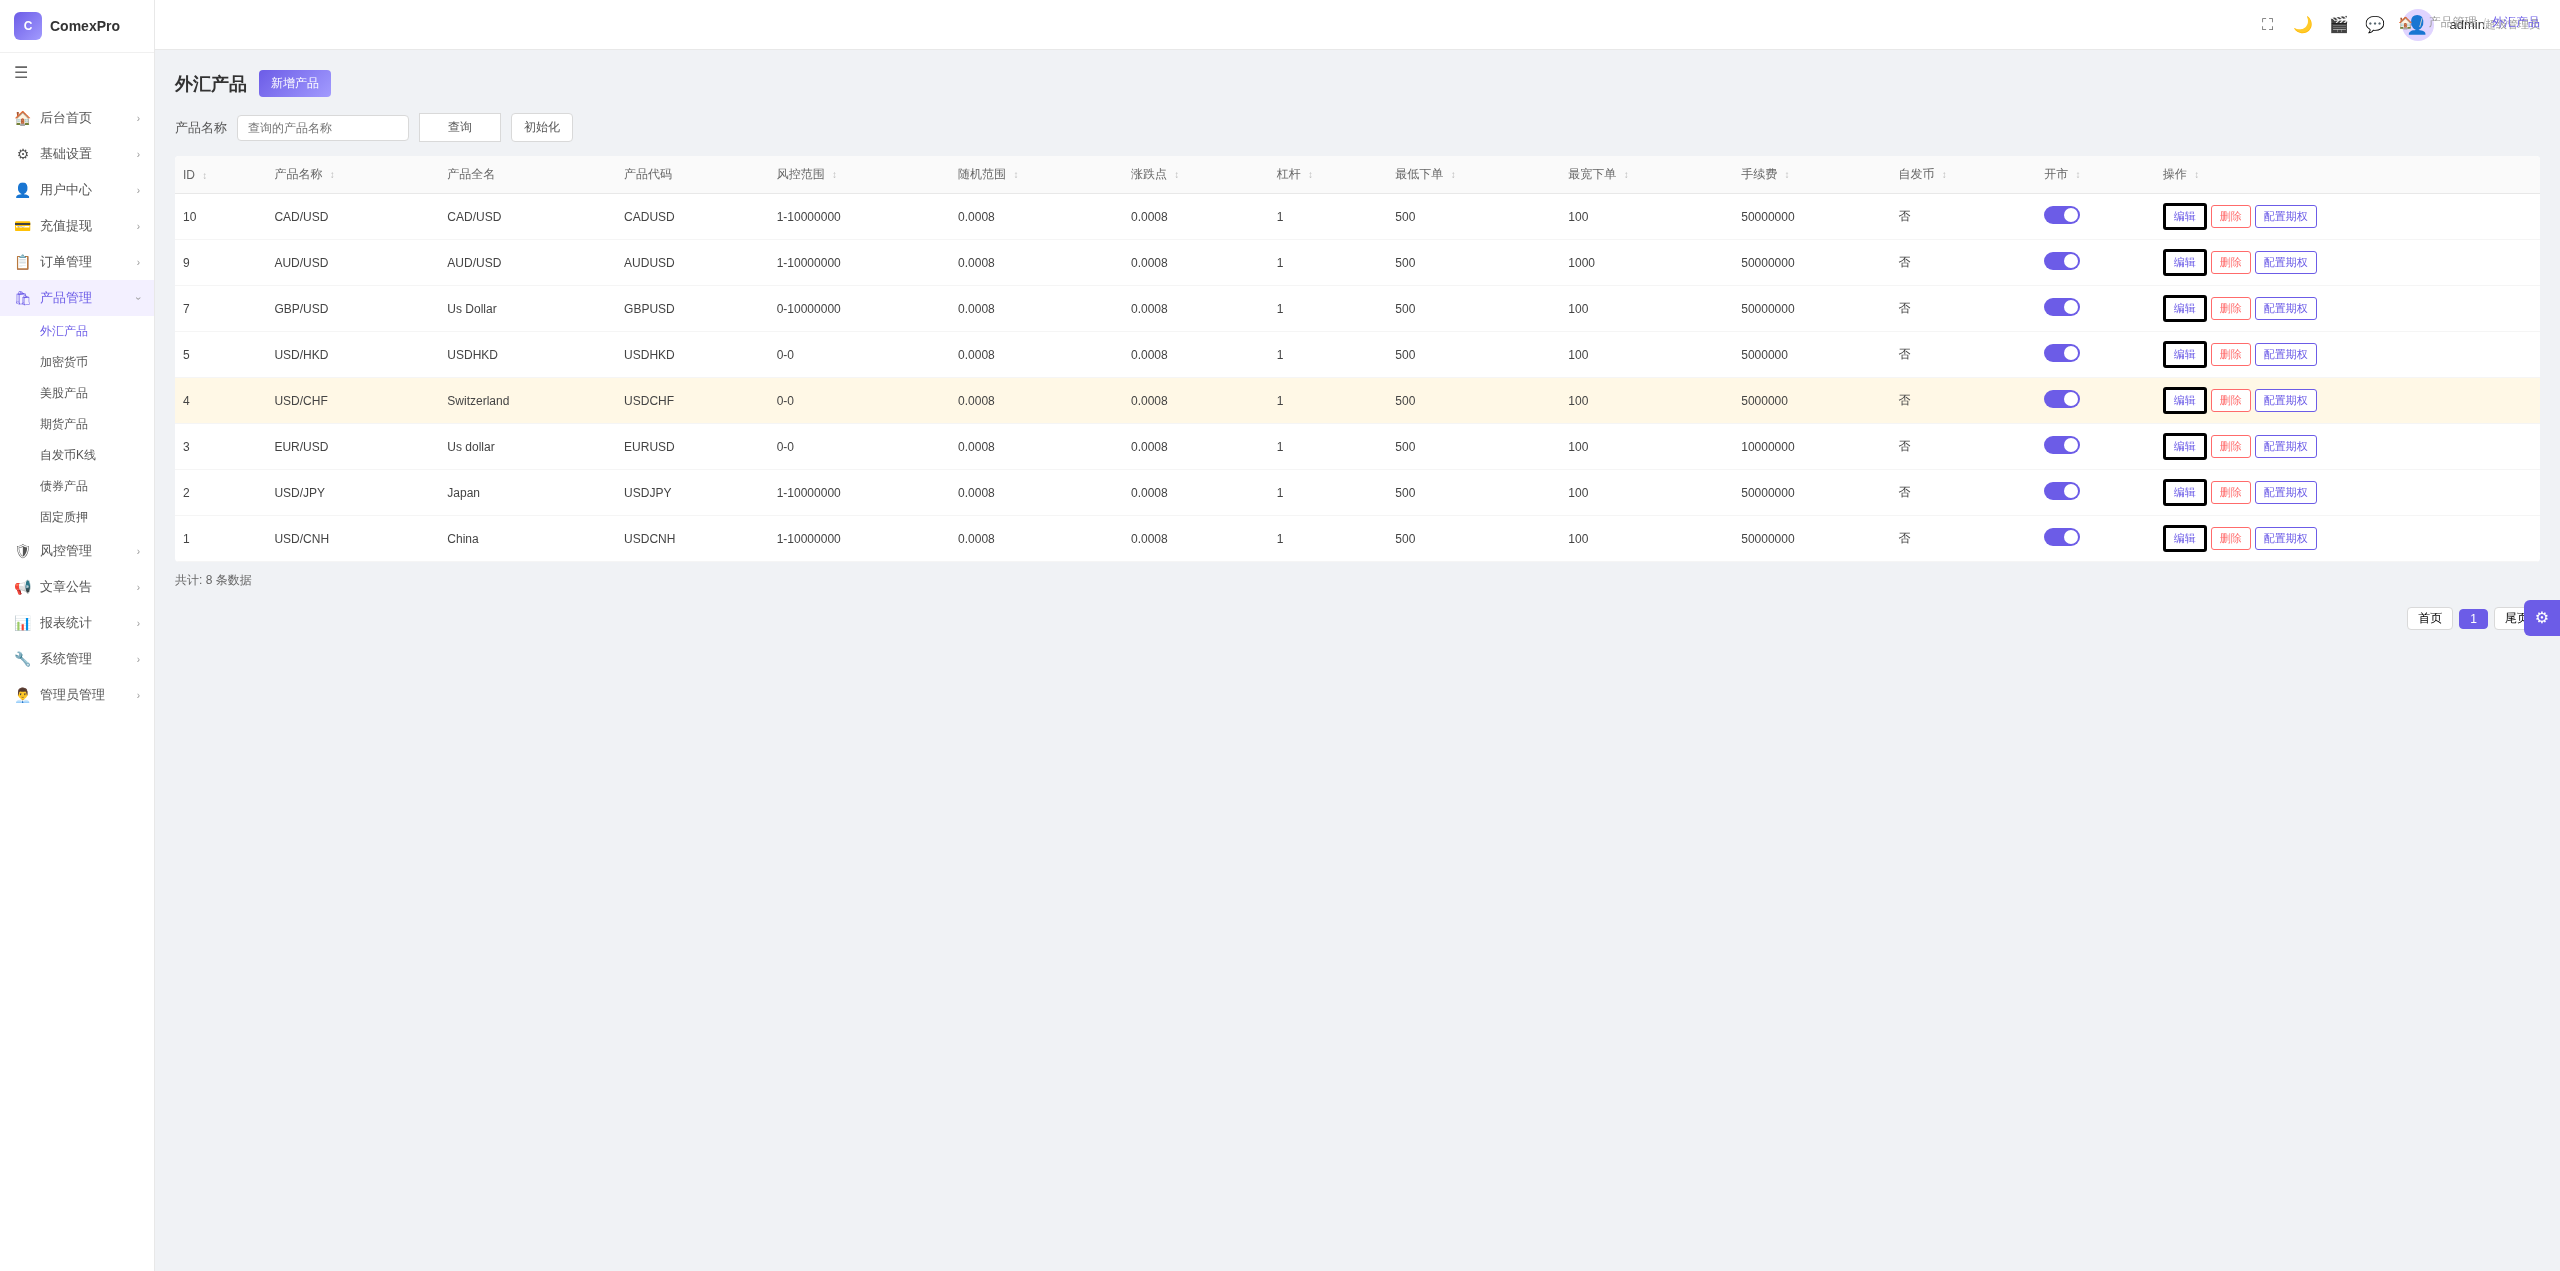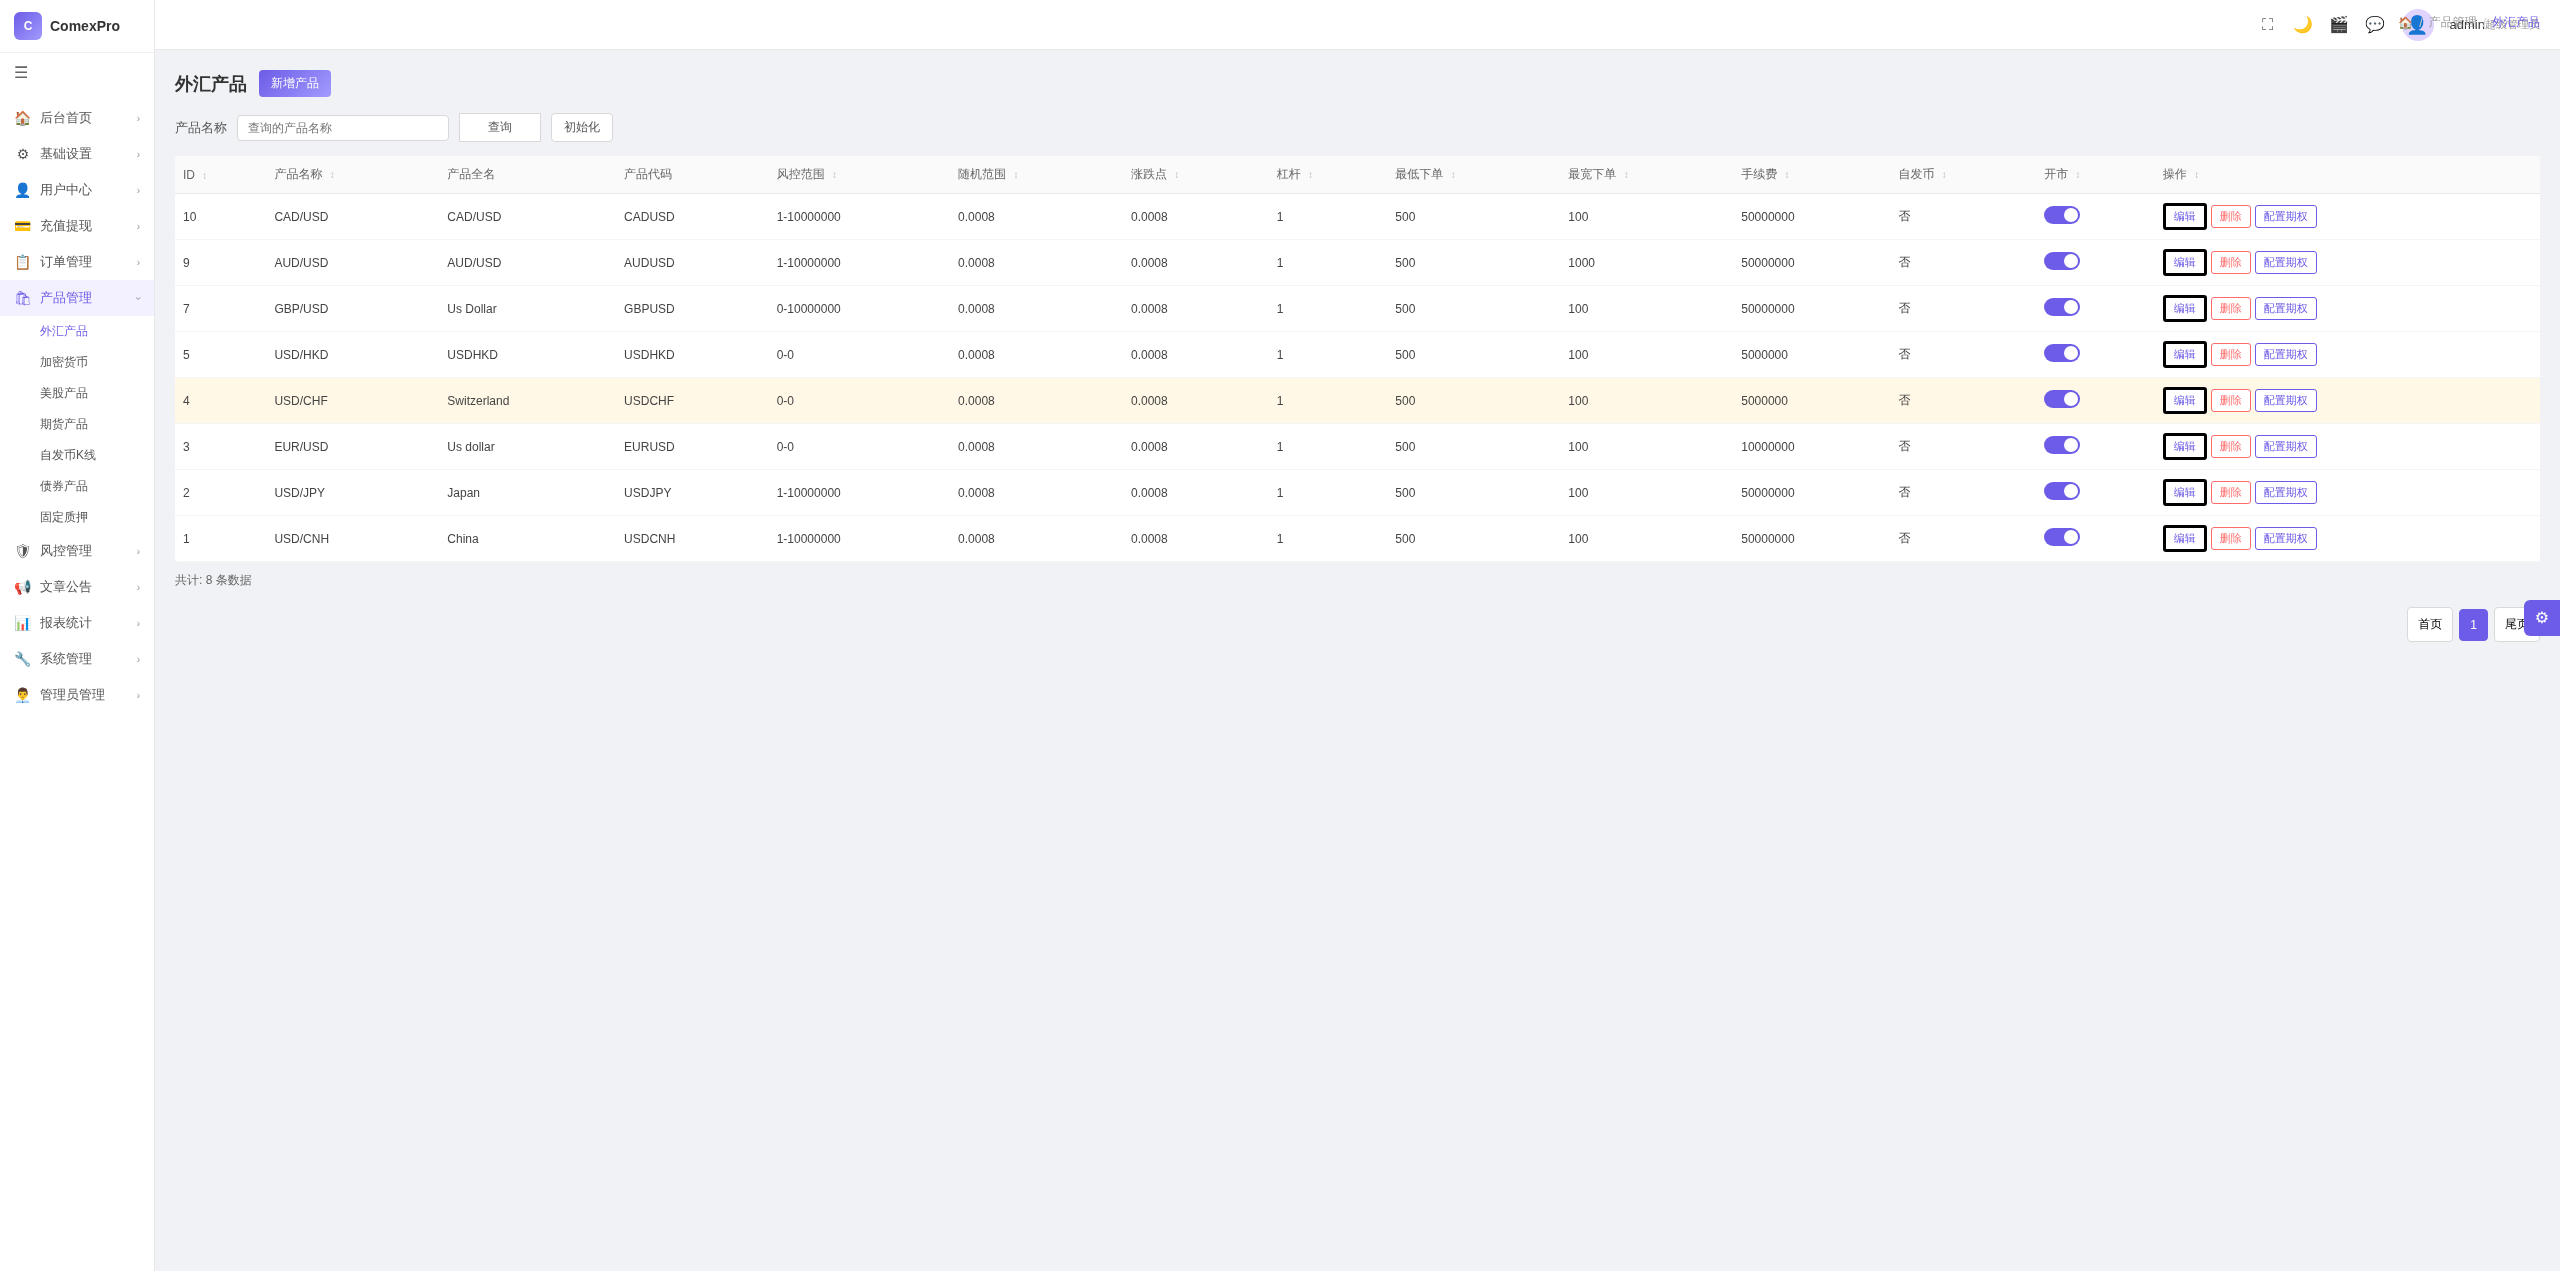--- a/index.html
+++ b/index.html
@@ -44,21 +44,21 @@
 
     
     .breadcrumb { position: absolute; top: 14px; right: 20px; display: flex; align-items: center; gap: 6px; font-size: 12px; color: #999; }
     .breadcrumb-sep { color: #ccc; }
     .breadcrumb-link { color: #999; cursor: pointer; }
     .breadcrumb-current { color: #6c5ce7; }
 
     
     .search-bar { display: flex; align-items: center; gap: 10px; margin-bottom: 14px; }
     .search-label { font-size: 13px; color: #555; }
-    .search-input { border: 1px solid #d9d9d9; border-radius: 4px; padding: 5px 10px; font-size: 12px; width: 212px; outline: none; color: #999; }
+    .search-input { border: 1px solid #d9d9d9; border-radius: 4px; padding: 5px 10px; font-size: 12px; width: 172px; outline: none; color: #999; }
     .btn-search { background: #fff; border: 1px solid #d9d9d9; border-radius: 0; padding: 5px 28px; font-size: 12px; cursor: pointer; color: #555; }
     .btn-reset { background: #fff; border: 1px solid #d9d9d9; border-radius: 4px; padding: 5px 12px; font-size: 12px; cursor: pointer; color: #555; }
 
     
     .toolbar { display: flex; align-items: center; gap: 6px; margin-bottom: 10px; }
     .btn-copy { background: #fff; border: 1px solid #d9d9d9; border-radius: 4px; padding: 4px 12px; font-size: 12px; cursor: pointer; color: #555; }
     .btn-csv { background: #fff; border: 1px solid #d9d9d9; border-radius: 4px; padding: 4px 12px; font-size: 12px; cursor: pointer; color: #555; }
     .btn-excel { background: #1f8a40; border: none; border-radius: 4px; padding: 4px 12px; font-size: 12px; cursor: pointer; color: #fff; }
     .btn-pdf { background: #e53e3e; border: none; border-radius: 4px; padding: 4px 12px; font-size: 12px; cursor: pointer; color: #fff; }
     .btn-print { background: #fff; border: 1px solid #d9d9d9; border-radius: 4px; padding: 4px 12px; font-size: 12px; cursor: pointer; color: #555; }
@@ -82,21 +82,21 @@
     .toggle-slider::after { content: ''; width: 14px; height: 14px; background: #fff; border-radius: 50%; position: absolute; top: 2px; right: 2px; transition: 0.2s; }
 
     
     .action-btns { display: flex; gap: 4px; align-items: center; }
     .btn-edit { background: #fff; border: 3px solid #000000; color: #6c5ce7; border-radius: 3px; padding: 3px 8px; font-size: 11px; cursor: pointer; }
     .btn-delete { background: #fff; border: 1px solid #ff6b6b; color: #ff6b6b; border-radius: 3px; padding: 3px 8px; font-size: 11px; cursor: pointer; }
     .btn-config { background: #fff; border: 1px solid #6c5ce7; color: #6c5ce7; border-radius: 3px; padding: 3px 8px; font-size: 11px; cursor: pointer; }
 
     
     .pagination { display: flex; align-items: center; justify-content: flex-end; padding: 12px 0 4px; gap: 6px; font-size: 13px; color: #666; }
-    .page-btn { padding: 8px 10px; border: 1px solid #d9d9d9; border-radius: 4px; cursor: pointer; background: #fff; font-size: 12px; }
+    .page-btn { padding: 2px 10px; border: 1px solid #d9d9d9; border-radius: 4px; cursor: pointer; background: #fff; font-size: 12px; }
     .page-btn.active { background: #6c5ce7; color: #fff; border-color: #6c5ce7; }
 
     
     .table-summary { font-size: 12px; color: #666; padding: 10px 0 6px; }
 
     
     .fab { position: fixed; right: 0; bottom: 50%; width: 36px; height: 36px; background: #6c5ce7; border-radius: 6px 0 0 6px; display: flex; align-items: center; justify-content: center; cursor: pointer; color: #fff; font-size: 16px; z-index: 999; }
 
     
     .topbar { position: relative; }

